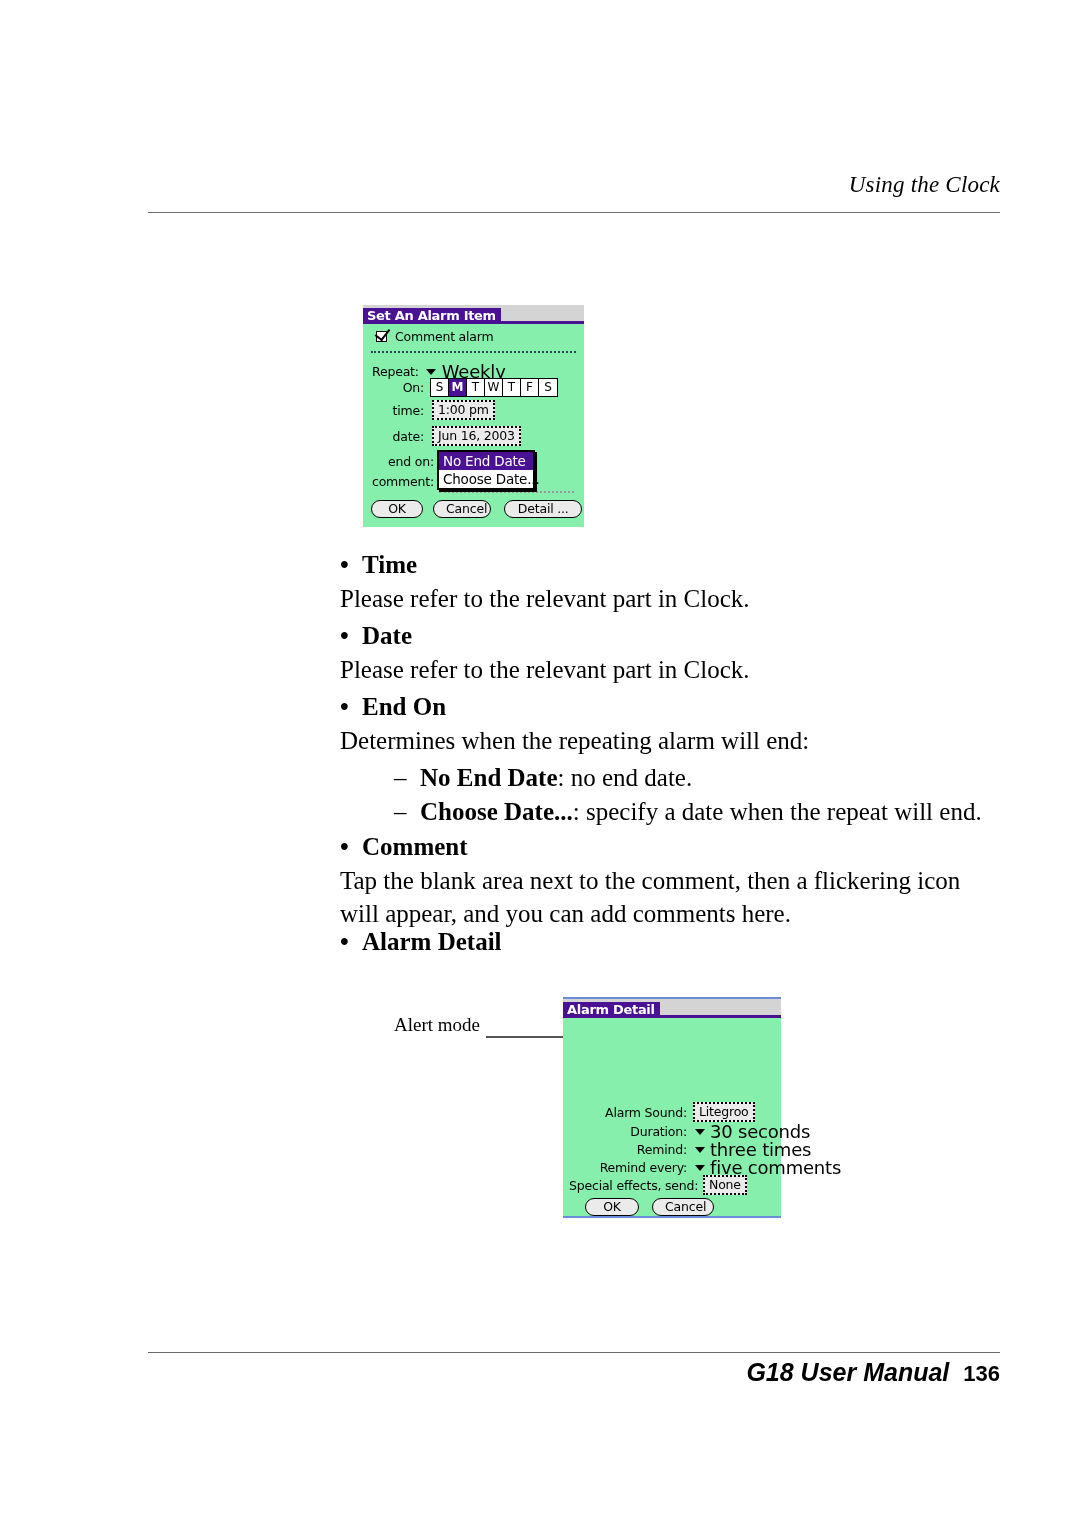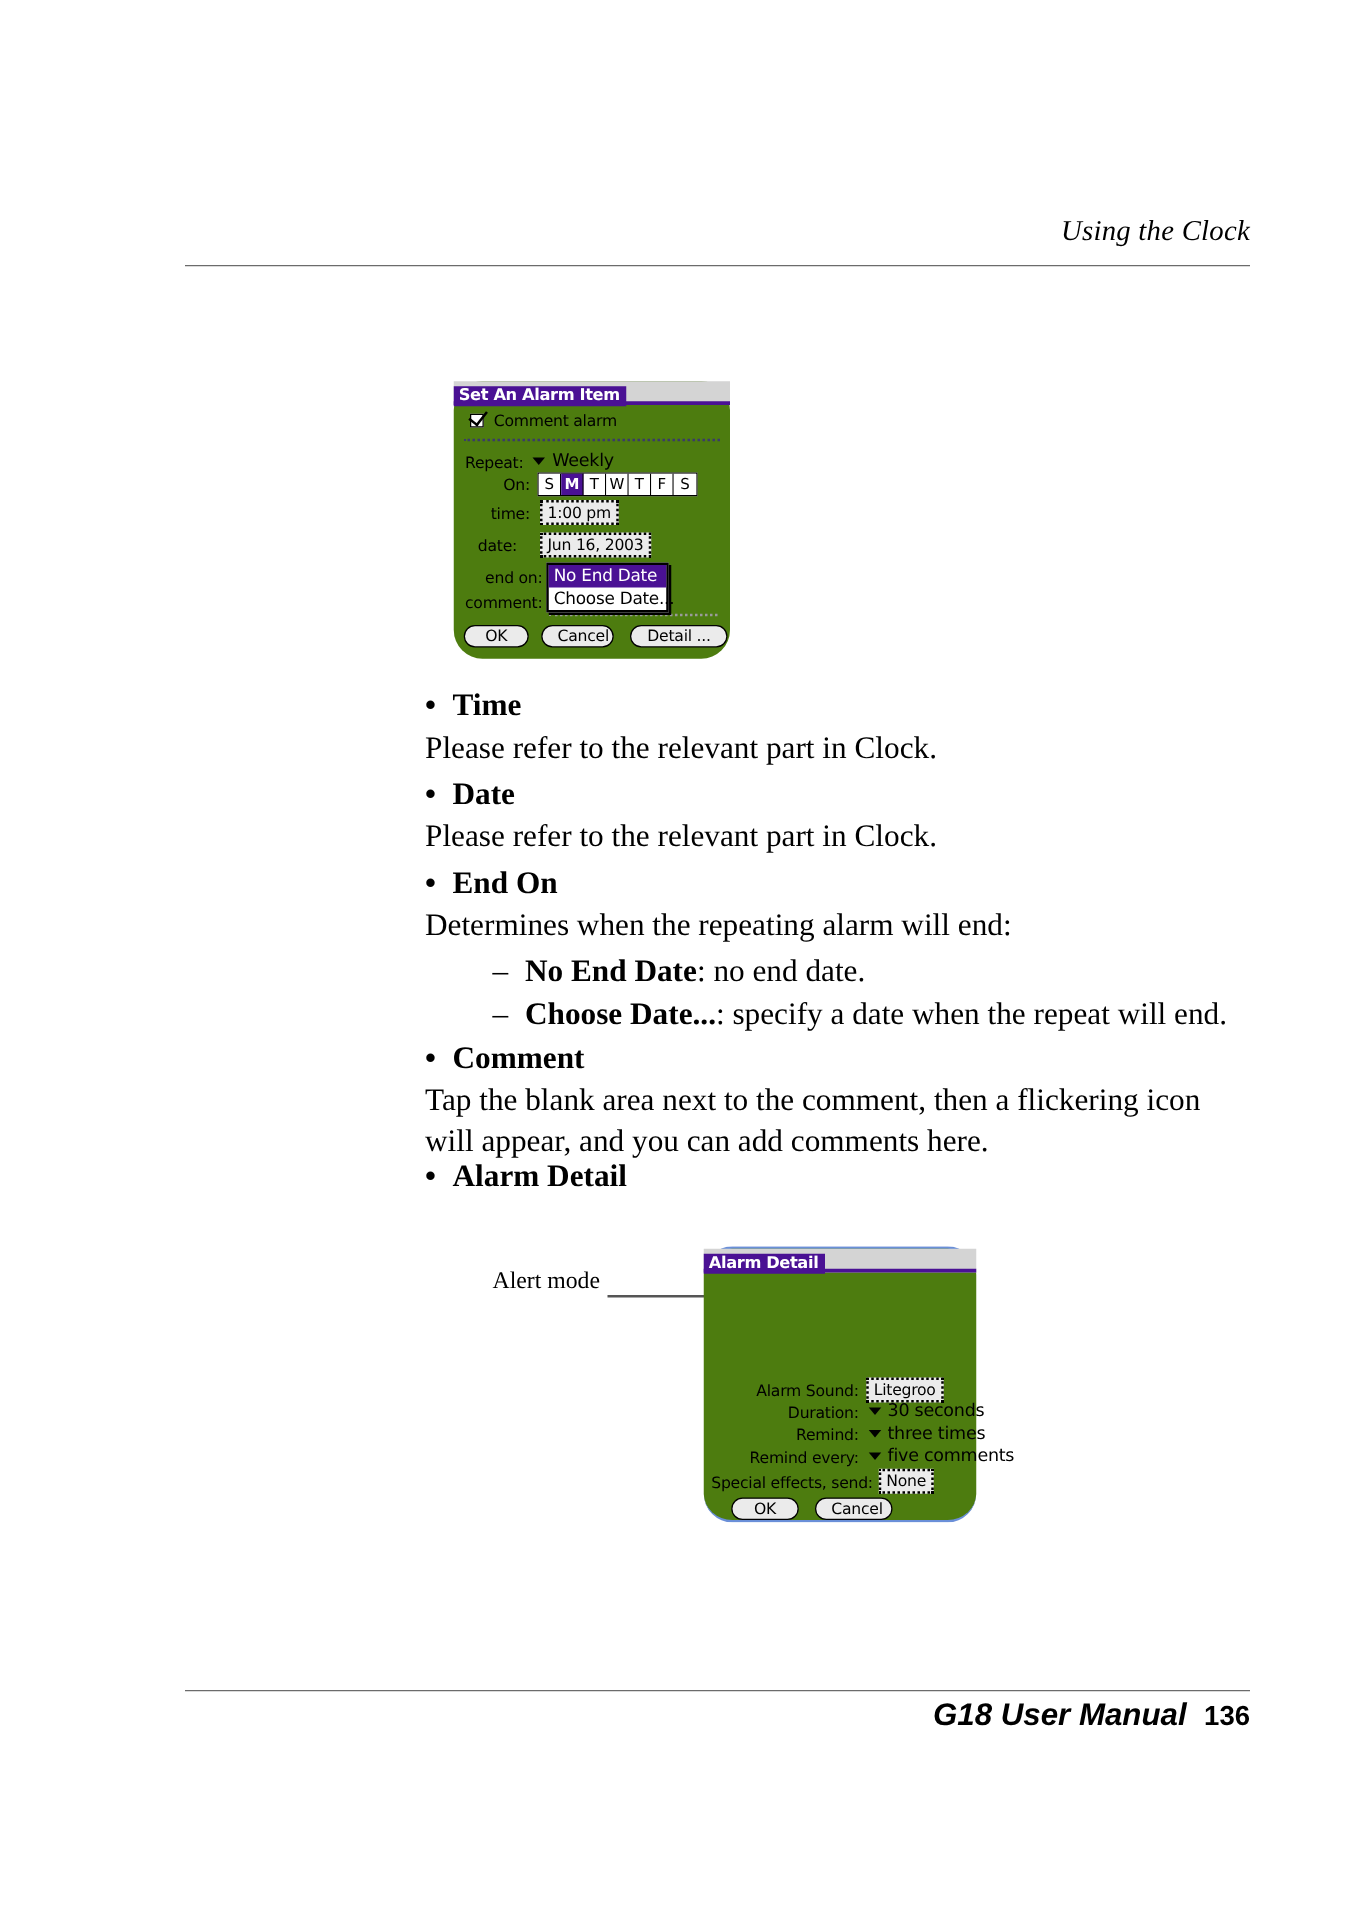--- a/index.html
+++ b/index.html
@@ -100,25 +100,24 @@
   }
   .dash-item .dash {
     display: inline-block;
     width: 26px;
   }
   .dash-item b { font-weight: bold; }
 
   
   .palm-dialog {
     position: absolute;
-    background: #4d7c0f;
-    font-family: "DejaVu Sans", sans-serif;
-    color: #000;
-    box-sizing: border-box;
-    border-radius: 23px;
+    background: #86efac;
+    font-family: "DejaVu Sans", sans-serif;
+    color: #000;
+    box-sizing: border-box;
   }
   .palm-titlebar {
     position: relative;
     height: 19px;
     background: #d4d4d4;
     border-bottom: 3px solid #4a1194;
     box-sizing: border-box;
   }
   .palm-title-tab {
     display: inline-block;
@@ -142,21 +141,21 @@
     font-family: "DejaVu Sans", sans-serif;
     font-size: 12.5px;
     color: #000;
     letter-spacing: -0.2px;
   }
   .lbl-r {
     text-align: right;
   }
   .val {
     font-family: "DejaVu Sans", sans-serif;
-    font-size: 14px;
+    font-size: 18px;
     letter-spacing: -0.2px;
   }
 
   
   .cbx {
     display: inline-block;
     position: relative;
     width: 11px;
     height: 11px;
     border: 1.6px solid #000;
@@ -346,21 +345,21 @@
       <span class="d">S</span>
     </span>
   </div>
 
   <div class="dlg-row" style="position:absolute; left:9px; top:95px;">
     <span class="lbl lbl-r" style="width:52px; display:inline-block;">time:</span>
     <span class="dotfield" style="margin-left:8px;">1:00 pm</span>
   </div>
 
   <div class="dlg-row" style="position:absolute; left:9px; top:121px;">
-    <span class="lbl lbl-r" style="width:52px; display:inline-block;text-align:center;">date:</span>
+    <span class="lbl lbl-r" style="width:52px; display:inline-block;">date:</span>
     <span class="dotfield" style="margin-left:8px;">Jun 16, 2003</span>
   </div>
 
   <div class="dlg-row" style="position:absolute; left:9px; top:149px;">
     <span class="lbl lbl-r" style="width:62px; display:inline-block;">end on:</span>
   </div>
 
   <div class="dlg-row" style="position:absolute; left:9px; top:169px;">
     <span class="lbl lbl-r" style="width:62px; display:inline-block;">comment:</span>
   </div>

